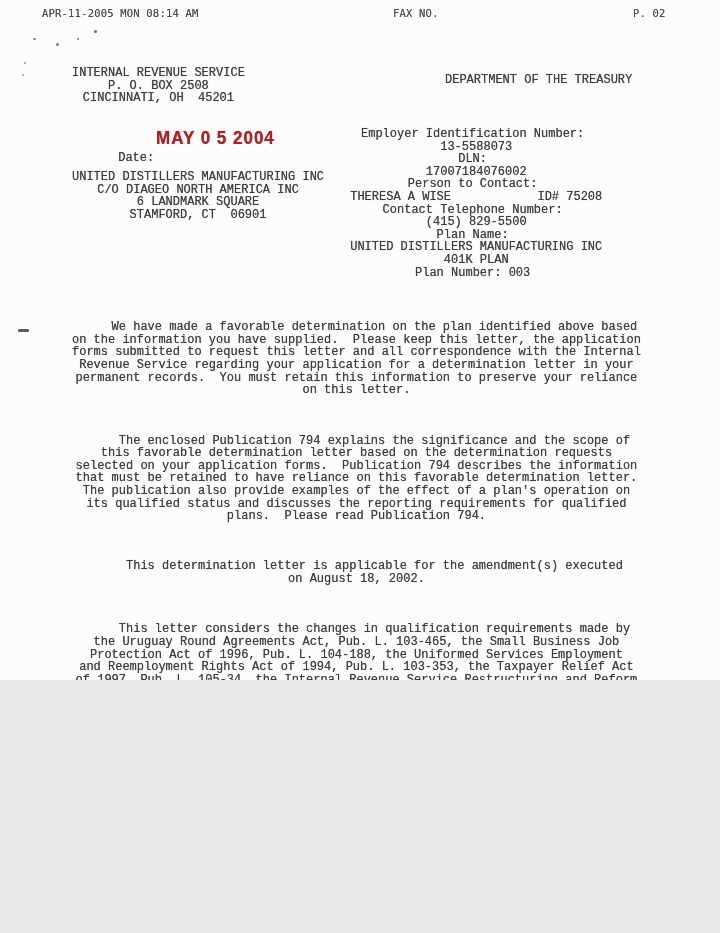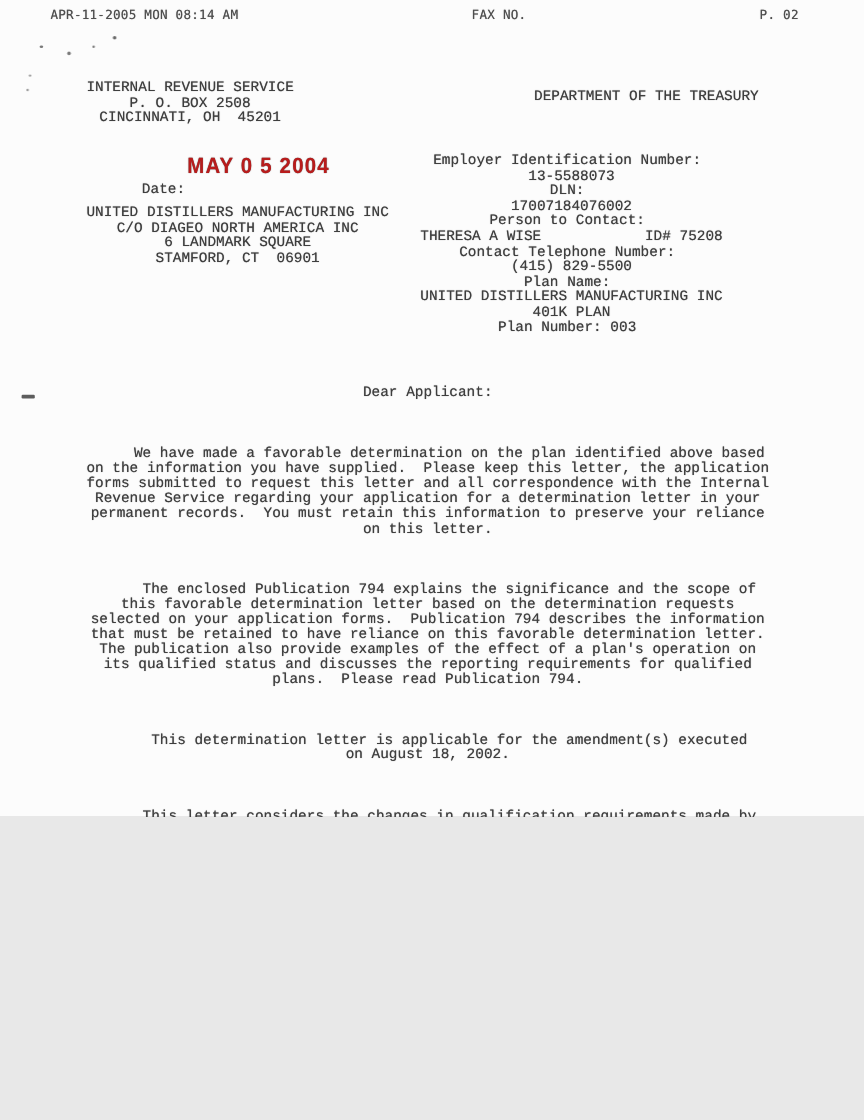--- a/index.html
+++ b/index.html
@@ -114,21 +114,20 @@
 Person to Contact:
  THERESA A WISE            ID# 75208
 Contact Telephone Number:
  (415) 829-5500
 Plan Name:
  UNITED DISTILLERS MANUFACTURING INC
  401K PLAN
 Plan Number: 003</pre>
 
     <div class="body-flow">
-      <pre>Dear Applicant:</pre>
       <pre>     We have made a favorable determination on the plan identified above based
 on the information you have supplied.  Please keep this letter, the application
 forms submitted to request this letter and all correspondence with the Internal
 Revenue Service regarding your application for a determination letter in your
 permanent records.  You must retain this information to preserve your reliance
 on this letter.</pre>
       <pre>     The enclosed Publication 794 explains the significance and the scope of
 this favorable determination letter based on the determination requests
 selected on your application forms.  Publication 794 describes the information
 that must be retained to have reliance on this favorable determination letter.

